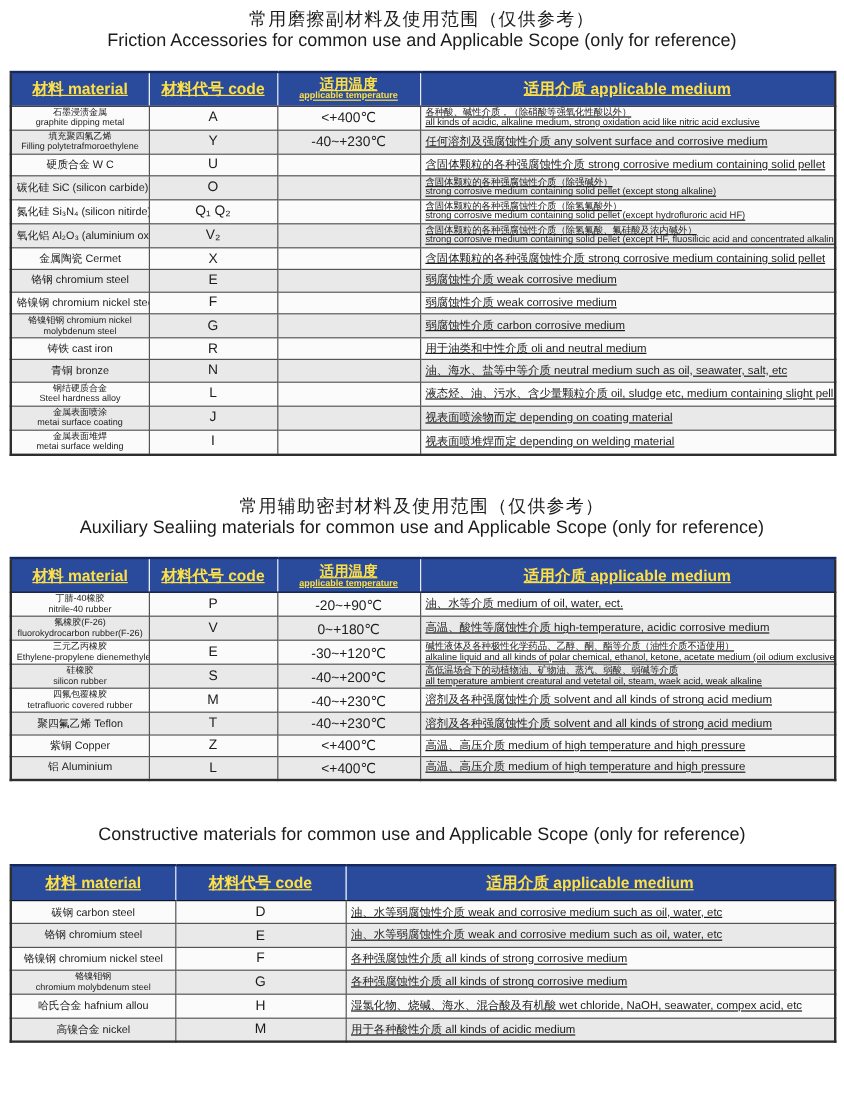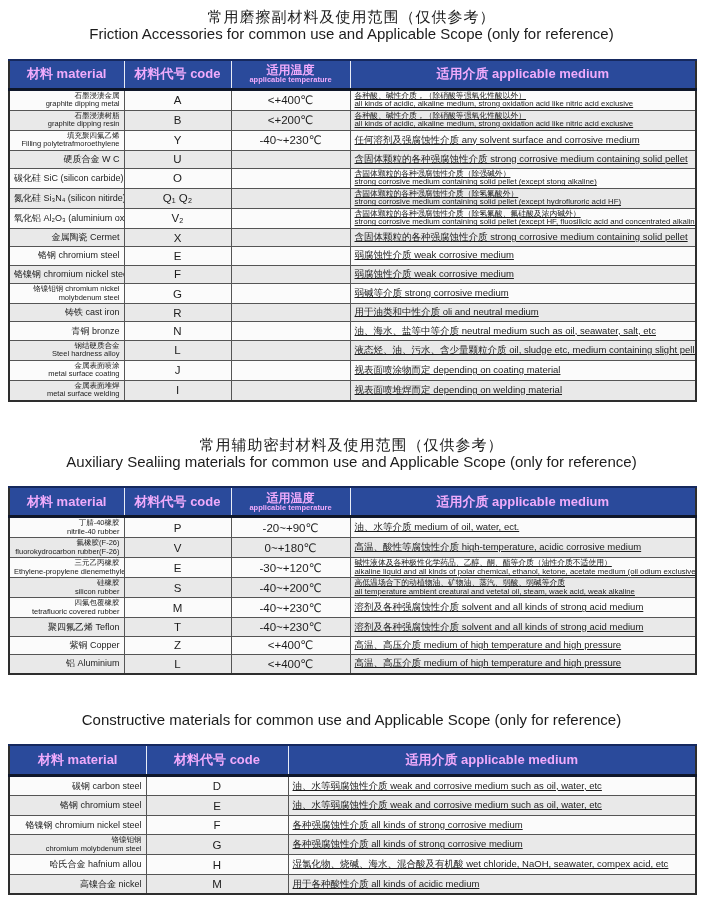--- a/index.html
+++ b/index.html
@@ -15,43 +15,43 @@
   .title .en{font-size:15px;}
   .sec-1 .title{margin:2px 0 16px 0;}
   .sec-2 .title{margin:34px 0 16px 0;}
   .sec-3 .title{margin:36px 0 16px 0;}
 
   table{
     border-collapse:collapse;width:687px;table-layout:fixed;
     border:2px solid #2e2e2e;
   }
   thead th{
-    background:#2a4a9b;color:#f0abfc;font-weight:bold;
-    border-left:1px solid #e8ecf6;border-bottom:3px solid #0f172a;
+    background:#2a4a9b;color:#fde047;font-weight:bold;
+    border-left:1px solid #e8ecf6;border-bottom:1px solid #0f172a;
     border-top:2px solid #16295e;
-    padding:2px 0;vertical-align:middle;text-align:center;
+    padding:2px 0;vertical-align:middle;text-align:center;text-decoration:underline;
   }
   thead th:first-child{border-left:none;}
   .t1 thead th,.t2 thead th{height:23px;}
   .t3 thead th{height:24px;font-size:13px;}
   .th-line{font-size:13px;}
   .th-stack .zh{font-size:12px;line-height:12px;display:block;}
   .th-stack .en{font-size:7.5px;line-height:8px;display:block;font-weight:bold;}
 
   tbody td{
     border:1px solid #555555;
     padding:1px 4px;vertical-align:middle;overflow:hidden;
   }
   tbody tr:nth-child(odd){background:#fbfbfb;}
   tbody tr:nth-child(even){background:#e9e9e9;}
   .t1 tbody td{height:15.4px;}
   .t2 tbody td{height:15.4px;}
   .t3 tbody td{height:16.5px;}
 
-  td.c-material{text-align:right;}
+  td.c-material{text-align:center;}
   td.c-code,td.c-temp{text-align:center;font-size:11.5px;}
   td.c-medium{text-align:left;text-decoration:underline;}
   .single-material{font-size:9px;white-space:nowrap;}
   .single-medium{font-size:9.5px;white-space:nowrap;}
   .ln{font-size:7.5px;line-height:8.5px;white-space:nowrap;}
   td.c-medium .ln{font-size:7.8px;}
 
   
   .t1 col.c1,.t2 col.c1{width:115px;}
   .t1 col.c2,.t2 col.c2{width:107px;}
@@ -95,32 +95,20 @@
           </td>
           <td class="c-code">A</td>
           <td class="c-temp">&lt;+400℃</td>
           <td class="c-medium">
             <div class="ln">各种酸、碱性介质，（除硝酸等强氧化性酸以外）</div>
             <div class="ln">all kinds of acidic, alkaline medium, strong oxidation acid like nitric acid exclusive</div>
           </td>
         </tr>
         <tr>
           <td class="c-material">
-            <div class="ln">石墨浸渍树脂</div>
-            <div class="ln">graphite dipping resin</div>
-          </td>
-          <td class="c-code">B</td>
-          <td class="c-temp">&lt;+200℃</td>
-          <td class="c-medium">
-            <div class="ln">各种酸、碱性介质，（除硝酸等强氧化性酸以外）</div>
-            <div class="ln">all kinds of acidic, alkaline medium, strong oxidation acid like nitric acid exclusive</div>
-          </td>
-        </tr>
-        <tr>
-          <td class="c-material">
             <div class="ln">填充聚四氟乙烯</div>
             <div class="ln">Filling polytetrafmoroethylene</div>
           </td>
           <td class="c-code">Y</td>
           <td class="c-temp">-40~+230℃</td>
           <td class="c-medium single-medium">任何溶剂及强腐蚀性介质 any solvent surface  and corrosive medium</td>
         </tr>
         <tr>
           <td class="c-material single-material">硬质合金 W C</td>
           <td class="c-code">U</td>
@@ -172,21 +160,21 @@
           <td class="c-temp"></td>
           <td class="c-medium single-medium">弱腐蚀性介质 weak corrosive medium</td>
         </tr>
         <tr>
           <td class="c-material">
             <div class="ln">铬镍钼钢 chromium nickel</div>
             <div class="ln">molybdenum steel</div>
           </td>
           <td class="c-code">G</td>
           <td class="c-temp"></td>
-          <td class="c-medium single-medium">弱碱等介质 strong corrosive medium</td>
+          <td class="c-medium single-medium">弱腐蚀性介质 carbon corrosive medium</td>
         </tr>
         <tr>
           <td class="c-material single-material">铸铁 cast iron</td>
           <td class="c-code">R</td>
           <td class="c-temp"></td>
           <td class="c-medium single-medium">用于油类和中性介质 oli and neutral medium</td>
         </tr>
         <tr>
           <td class="c-material single-material">青铜 bronze</td>
           <td class="c-code">N</td>

